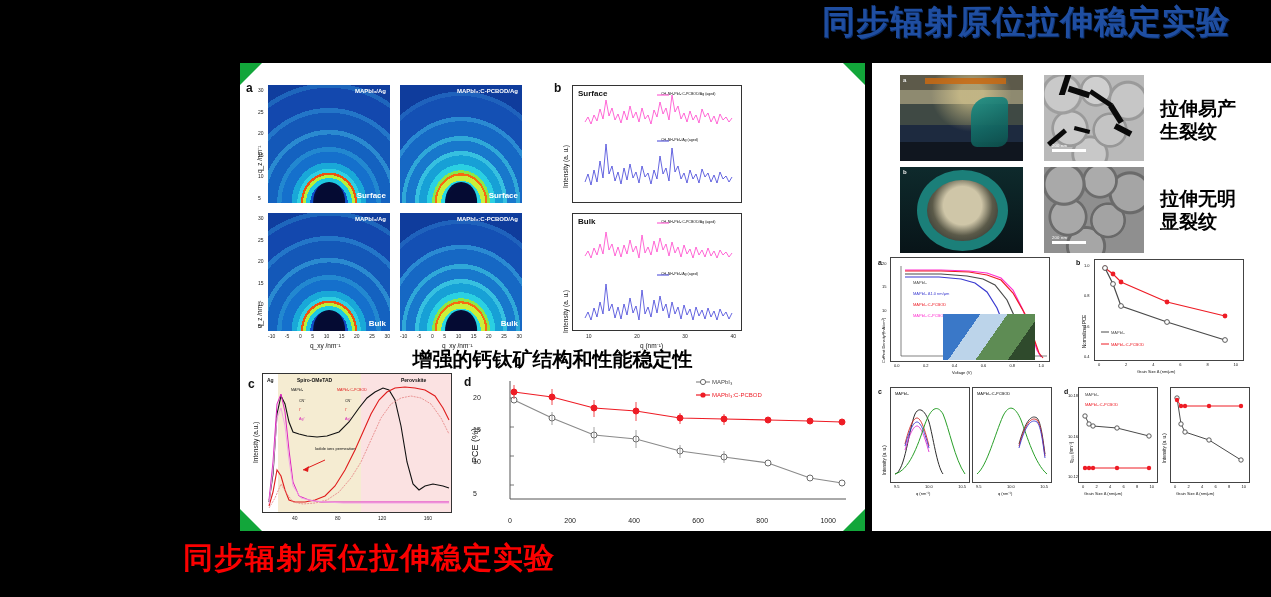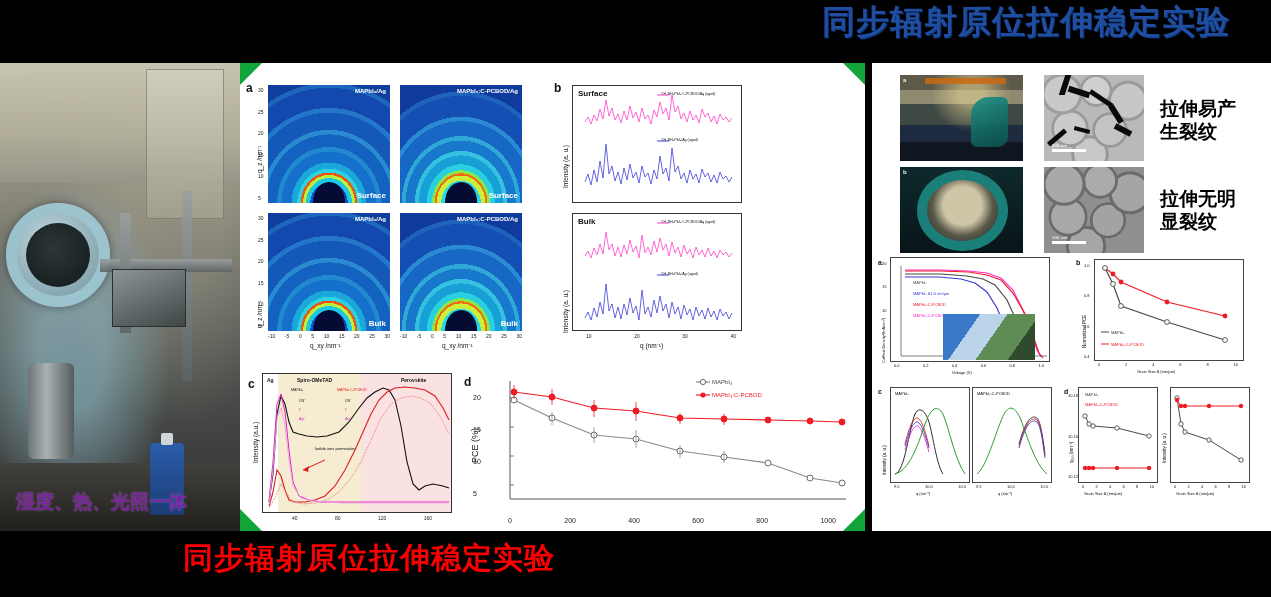--- a/index.html
+++ b/index.html
@@ -293,34 +293,20 @@
   .mc-title { position: absolute; font-weight: 700; font-size: 7px; color: #111; }
 </style>
 </head>
 <body>
 
 <div class="stage">
 
   <div class="title-blue" id="title-right">同步辐射原位拉伸稳定实验</div>
   <div class="title-red" id="title-bl">同步辐射原位拉伸稳定实验</div>
 
-  <div class="photo-left">
-    <div class="pl-wall"></div>
-    <div class="pl-door"></div>
-    <div class="pl-b3 pl-bar"></div>
-    <div class="pl-ring"></div>
-    <div class="pl-ring2"></div>
-    <div class="pl-b1 pl-bar"></div>
-    <div class="pl-b2 pl-bar"></div>
-    <div class="pl-box"></div>
-    <div class="pl-cyl"></div>
-    <div class="pl-floor"></div>
-    <div class="pl-bottle"></div>
-    <div class="photo-caption">湿度、热、光照一体</div>
-  </div>
 
   <div class="center-board">
 
     <div class="pan-label" style="left:6px; top:18px;">a</div>
 
     <div class="axis-title rot90" style="left:15px; top:110px;">q_z /nm⁻¹</div>
     <div class="axis-title rot90" style="left:15px; top:265px;">q_z /nm⁻¹</div>
 
     <div class="giwaxs" style="left:28px; top:22px; width:122px; height:118px;">
       <div class="rings"></div>
@@ -418,20 +404,22 @@
     </div>
 
     <div style="position:absolute;left:346px;top:270px;width:150px;display:flex;justify-content:space-between;">
       <span class="axis-t" style="position:static">10</span>
       <span class="axis-t" style="position:static">20</span>
       <span class="axis-t" style="position:static">30</span>
       <span class="axis-t" style="position:static">40</span>
     </div>
     <div class="axis-title" style="left:400px; top:278px;">q (nm⁻¹)</div>
 
+    <div style="position:absolute; left:0; top:283px; width:625px; text-align:center;
+                font-family:'Liberation Serif',serif; font-weight:700; font-size:20px; color:#000;">增强的钙钛矿结构和性能稳定性</div>
 
     <div class="pan-label" style="left:8px; top:314px;">c</div>
     <div class="axis-title rot90" style="left:12px; top:400px;">Intensity (a.u.)</div>
     <div class="pc" style="left:22px; top:310px; width:190px; height:140px;">
       <div class="reg" style="left:4px; top:3px;">Ag</div>
       <div class="reg" style="left:34px; top:3px;">Spiro-OMeTAD</div>
       <div class="reg" style="left:138px; top:3px;">Perovskite</div>
       <div class="lgt" style="left:28px; top:14px; color:#222;">MAPbI₃</div>
       <div class="lgt" style="left:74px; top:14px; color:#e01b1b;">MAPbI₃:C-PCBOD</div>
       <div class="lgt" style="left:36px; top:24px;">CN⁻</div>

